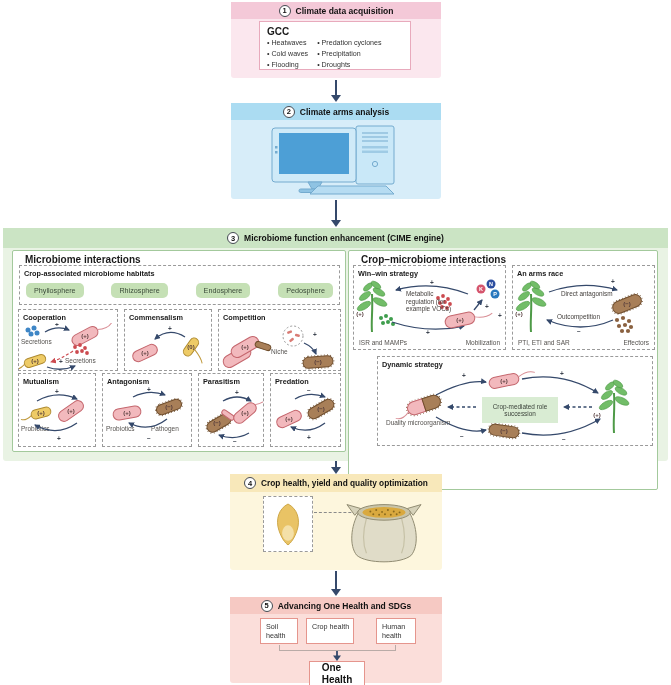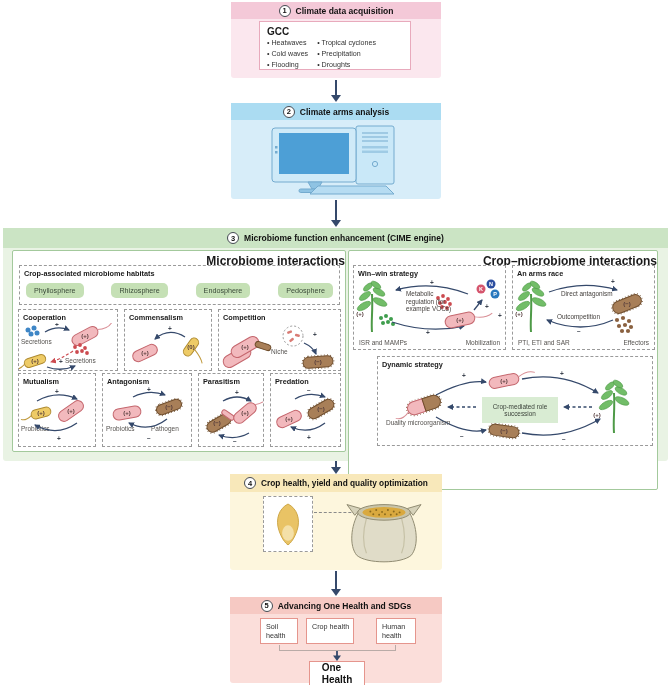--- a/index.html
+++ b/index.html
@@ -8,21 +8,21 @@
     position:relative; width:671px; height:685px; background:#ffffff;
     font-family:"Liberation Sans", sans-serif; color:#1a1a1a; overflow:hidden;
   }
   .sec { position:absolute; border-radius:3px; }
   .sec-hd { display:flex; align-items:center; justify-content:center; gap:5px;
             font-weight:700; font-size:8.5px; color:#111; }
   .num { width:12px; height:12px; border-radius:50%; background:#fff; border:1px solid #454a52;
          display:flex; align-items:center; justify-content:center; font-size:7.5px; font-weight:700; flex:0 0 auto; }
   .whitebox { position:absolute; background:#fff; }
   .panel { position:absolute; background:#fff; border:1px solid #a3c99c; border-radius:2px; }
-  .panel-title { position:absolute; top:3px; left:0; right:0; text-align:right; font-weight:700; font-size:12px;padding-left:12px; }
+  .panel-title { position:absolute; top:3px; left:0; right:0; text-align:left; font-weight:700; font-size:10px;padding-left:12px; }
   .ibox { position:absolute; border:1px dashed #9a9a9a; background:#fff; }
   .ibox-title { position:absolute; top:3px; left:4px; font-weight:700; font-size:7.3px; white-space:nowrap; }
   .pillrow { position:absolute; left:6px; right:6px; top:17px; display:flex; justify-content:space-between; }
   .pill { background:#c5e0b5; color:#3a4a39; font-size:7.2px; padding:3px 8px; border-radius:5px; white-space:nowrap; }
   .gcc-head { font-weight:700; font-size:10px; margin-bottom:1px; }
   .gcc-cols { display:flex; gap:9px; }
   .gcc-item { font-size:7.1px; color:#333; line-height:1.55; white-space:nowrap; }
   .gcc-item::before { content:"• "; }
   .ov { position:absolute; font-size:6.4px; color:#45413e; line-height:1.18; }
   .bl { position:absolute; bottom:3px; font-size:6.5px; color:#55524f; white-space:nowrap; }
@@ -61,21 +61,21 @@
     </div>
     <div class="whitebox" style="left:28px;top:19px;width:152px;height:49px;border:1px solid #e8aabc;padding:4px 7px;">
       <div class="gcc-head">GCC</div>
       <div class="gcc-cols">
         <div>
           <div class="gcc-item">Heatwaves</div>
           <div class="gcc-item">Cold waves</div>
           <div class="gcc-item">Flooding</div>
         </div>
         <div>
-          <div class="gcc-item">Tropical cyclones</div>
+          <div class="gcc-item">Predation cyclones</div>
           <div class="gcc-item">Precipitation</div>
           <div class="gcc-item">Droughts</div>
         </div>
       </div>
     </div>
   </div>
 
   <svg style="position:absolute;left:330px;top:80px;" width="12" height="22" viewBox="0 0 12 22">
       <line x1="6" y1="0" x2="6" y2="16" stroke="#35496b" stroke-width="2"></line>
       <polygon points="1,15 11,15 6,22" fill="#35496b"></polygon>

